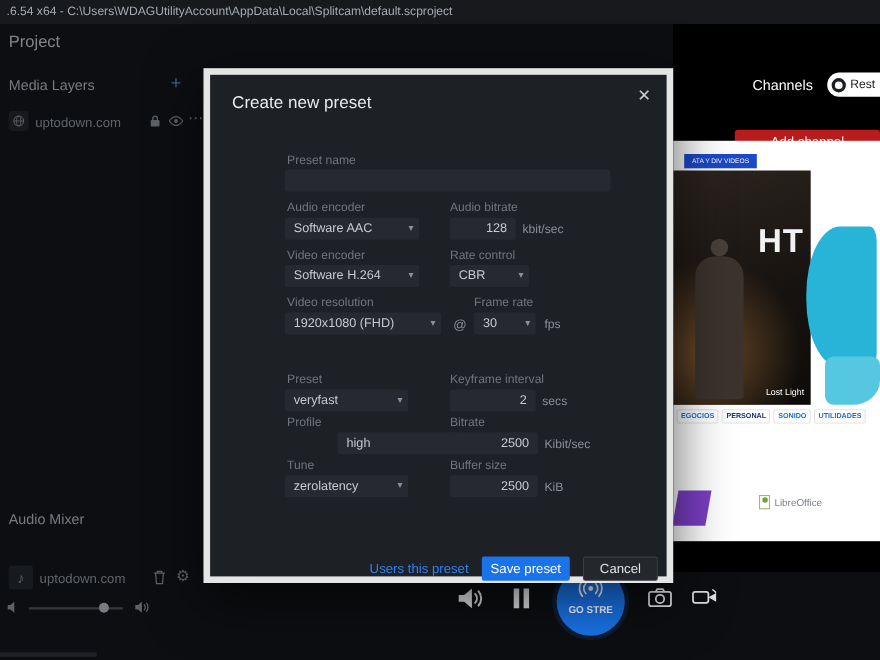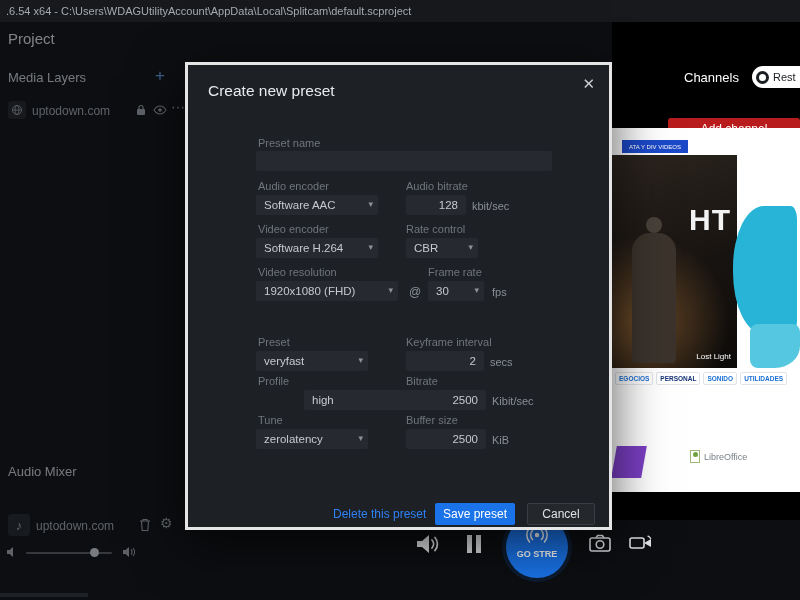--- a/index.html
+++ b/index.html
@@ -64,21 +64,21 @@
   .spk-btn { left:415px; top:532px; width:26px; height:24px; cursor:pointer; }
   .pause-btn { left:467px; top:535px; width:15px; height:18px; display:flex; gap:4px; cursor:pointer; }
   .pause-btn div { width:5px; height:18px; background:#dfe2e5; }
   .golive-btn { left:506px; top:516px; width:62px; height:62px; background:#1a73e8; border-radius:50%; cursor:pointer; box-shadow:0 0 0 4px rgba(26,115,232,.15); }
   .golive-icon { position:absolute; left:19px; top:11px; width:24px; height:16px; }
   .golive-label { position:absolute; left:0; top:33px; width:62px; text-align:center; font-size:9px; font-weight:bold; color:#fff; }
   .cam-btn { left:589px; top:534px; width:22px; height:18px; cursor:pointer; }
   .rec-btn { left:629px; top:535px; width:26px; height:16px; cursor:pointer; }
 
   
-  .modal { left:185px; top:62px; width:427px; height:468px; background:#1d2025; border:3px solid #e5e5e5; box-shadow:0 14px 50px rgba(0,0,0,.65); }
+  .modal { left:185px; top:62px; width:427px; height:468px; background:#1d2025; border:6px solid #e5e5e5; box-shadow:0 14px 50px rgba(0,0,0,.65); }
   .modal-title { left:20px; top:17px; font-size:15.5px; color:#e8eaed; }
   .modal-close { right:14px; top:10px; font-size:15px; color:#c9ccd0; cursor:pointer; }
   .flabel { position:absolute; font-size:11px; color:#70757c; }
   .dd { position:absolute; height:20px; background:#26292f; border-radius:2px; display:flex; align-items:center; padding:0 18px 0 8px; font-size:11.5px; color:#c6cacf; cursor:pointer; }
   .dd .chev { position:absolute; right:5px; top:4px; font-size:9px; color:#8d929a; }
   .numbox { position:absolute; height:20px; background:#26292f; border-radius:2px; font-size:11.5px; color:#c6cacf; display:flex; align-items:center; justify-content:flex-end; padding-right:8px; cursor:text; }
   .unit { position:absolute; font-size:11px; color:#8a8f96; }
   .at-sep { position:absolute; font-size:12px; color:#8a8f96; }
   .name-input { position:absolute; left:68px; top:86px; width:296px; height:20px; background:#26292f; border:none; border-radius:2px; color:#c6cacf; font-size:12px; padding:0 8px; outline:none; }
   .link-btn { position:absolute; font-size:12px; color:#2e81f5; cursor:pointer; }
@@ -279,18 +279,18 @@
 
     <div class="flabel" style="left:70px; top:349px;">Tune</div>
     <div class="dd" style="left:68px; top:364px; width:112px;">
       <span>zerolatency</span>
       <span class="chev">▾</span>
     </div>
     <div class="flabel" style="left:218px; top:349px;">Buffer size</div>
     <div class="numbox" style="left:218px; top:364px; width:80px;">2500</div>
     <div class="unit" style="left:304px; top:369px;">KiB</div>
 
-    <div class="link-btn" style="left:145px; top:442px;">Delete this preset</div>
+    <div class="link-btn" style="left:145px; top:442px;">Users this preset</div>
     <div class="save-btn">Save preset</div>
     <div class="cancel-btn">Cancel</div>
   </div>
 
 </div>
 
 </body></html>

